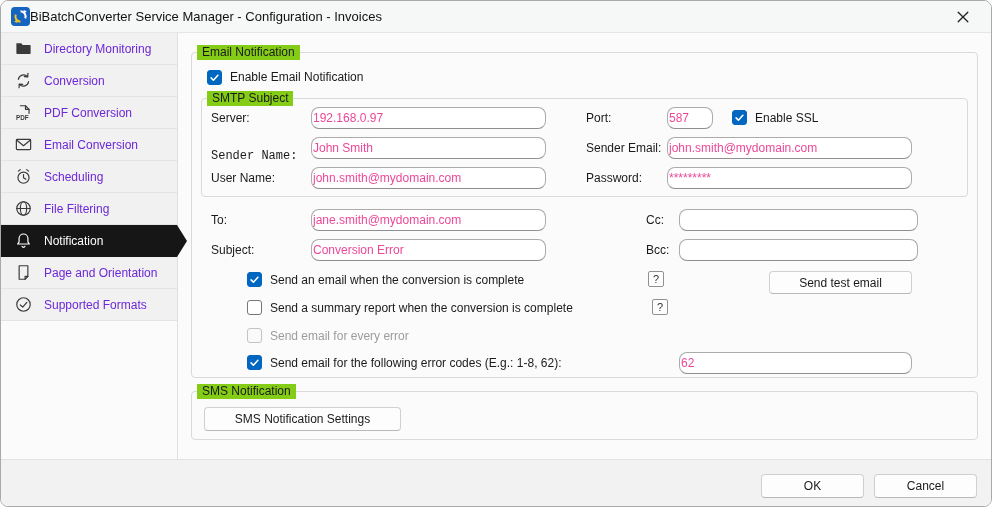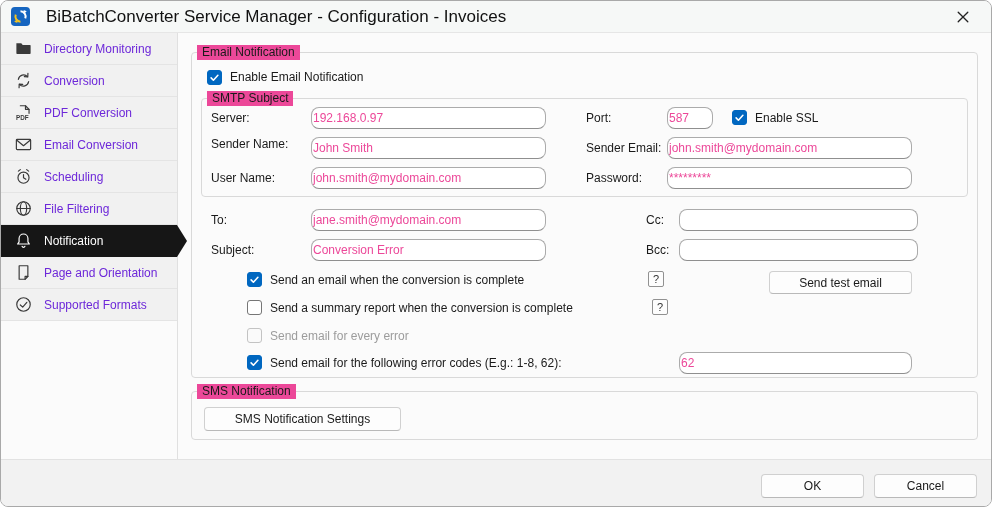--- a/index.html
+++ b/index.html
@@ -6,40 +6,40 @@
   *{box-sizing:border-box;}
   body{font-family:"Liberation Sans","DejaVu Sans",sans-serif;}
 
   .window{position:relative;width:992px;height:507px;background:#fbfbfb;
     border:1px solid #a9a9a9;border-radius:8px;overflow:hidden;}
 
   
   .titlebar{position:absolute;left:0;top:0;width:100%;height:32px;background:#f6f8f7;
     border-bottom:1px solid #e6e6e6;display:flex;align-items:center;}
   .appicon{width:19px;height:19px;margin-left:10px;flex:0 0 auto;}
-  .title{margin-left:16px;font-size:17px;color:#111;}
+  .title{margin-left:0;font-size:13px;color:#111;}
   .closebtn{position:absolute;right:8px;top:3px;width:40px;height:26px;display:flex;
     align-items:center;justify-content:center;background:transparent;border:none;cursor:pointer;}
 
   
   .sidebar{position:absolute;left:0;top:32px;width:177px;height:428px;background:#fbfbfb;
     border-right:1px solid #e0e0e0;z-index:3;}
   .side-item{position:relative;height:32px;display:flex;align-items:center;gap:11px;
     padding-left:13px;background:#f1f1f1;border-bottom:1px solid #e4e4e4;cursor:pointer;
     font-size:12px;color:#6d28d9;}
   .side-item .sicon{width:19px;height:19px;flex:0 0 auto;display:flex;}
   .side-item svg{width:19px;height:19px;stroke:#3a3a3a;fill:none;stroke-width:1.5;
     stroke-linecap:round;stroke-linejoin:round;}
   .side-item.selected{background:#161616;color:#ffffff;border-bottom-color:#161616;}
   .side-item.selected svg{stroke:#ffffff;}
   .side-item.selected::after{content:"";position:absolute;right:-10px;top:50%;
     transform:translateY(-50%);border-top:16px solid transparent;border-bottom:16px solid transparent;
     border-left:10px solid #161616;}
   .group{position:absolute;border:1px solid #d9d9d9;border-radius:4px;background:transparent;}
-  .group-label{position:absolute;z-index:2;font-size:12px;color:#1a1a1a;background:#ec4899;
+  .group-label{position:absolute;z-index:2;font-size:12px;color:#1a1a1a;background:#84cc16;
     padding:0 5px;height:15px;line-height:15px;}
   .lbl{position:absolute;font-size:12px;color:#1a1a1a;height:22px;line-height:22px;white-space:nowrap;}
   .lbl.disabled{color:#9c9c9c;}
   .txt{position:absolute;height:22px;border:1px solid #ababab;border-bottom-color:#8f8f8f;
     border-radius:8px;background:#fff;font-family:"Liberation Sans","DejaVu Sans",sans-serif;
     font-size:12px;color:#ec4899;padding:0 1px;outline:none;}
   .cb{position:absolute;width:15px;height:15px;border:1px solid #767676;border-radius:3px;
     background:#fff;display:flex;align-items:center;justify-content:center;cursor:pointer;}
   .cb.checked{background:#0067c0;border-color:#0067c0;}
   .cb.disabled{border-color:#c3c3c3;background:#fafafa;cursor:default;}
@@ -182,21 +182,21 @@
   <input class="txt" style="left: 310px; top: 106px; width: 235px;" value="192.168.0.97">
   <span class="lbl" style="left:585px;top:106px;">Port:</span>
   <input class="txt" style="left: 666px; top: 106px; width: 46px;" value="587">
   <span class="cb checked" style="left:731px;top:109px;">
     <svg viewBox="0 0 12 12">
         <path d="M2.3 6.4l2.5 2.6 4.9-5.4" stroke="#fff" stroke-width="1.7" fill="none" stroke-linecap="round" stroke-linejoin="round"></path>
       </svg>
   </span>
   <span class="lbl" style="left:754px;top:106px;">Enable SSL</span>
 
-  <span class="lbl" style="left:210px;top:132px;">Sender Name:</span>
+  <span class="lbl" style="left:210px;top:144px;font-family:Liberation Mono, monospace;">Sender Name:</span>
   <input class="txt" style="left: 310px; top: 136px; width: 235px;" value="John Smith">
   <span class="lbl" style="left:585px;top:136px;">Sender Email:</span>
   <input class="txt" style="left: 666px; top: 136px; width: 245px;" value="john.smith@mydomain.com">
 
   <span class="lbl" style="left:210px;top:166px;">User Name:</span>
   <input class="txt" style="left: 310px; top: 166px; width: 235px;" value="john.smith@mydomain.com">
   <span class="lbl" style="left:585px;top:166px;">Password:</span>
   <input class="txt" style="left: 666px; top: 166px; width: 245px;" value="*********">
 
   <span class="lbl" style="left:210px;top:208px;">To:</span>

